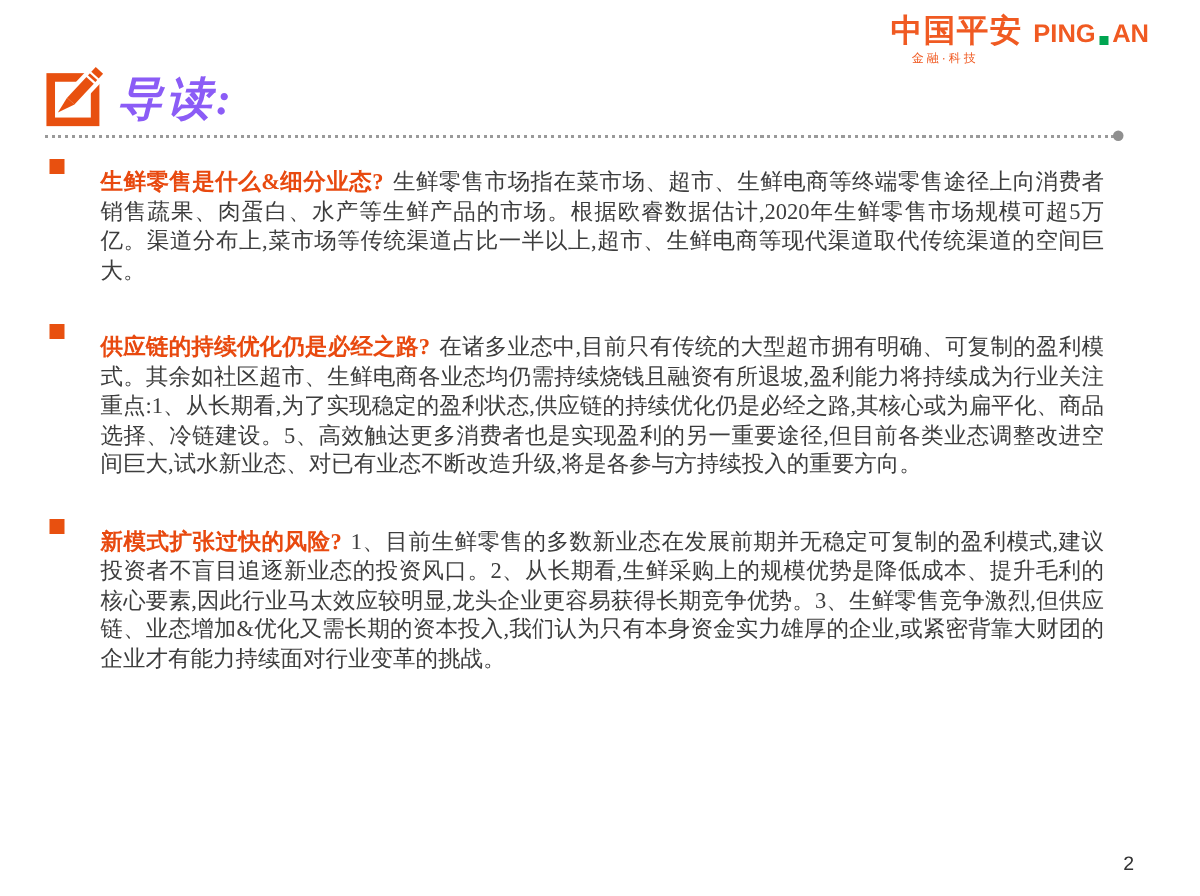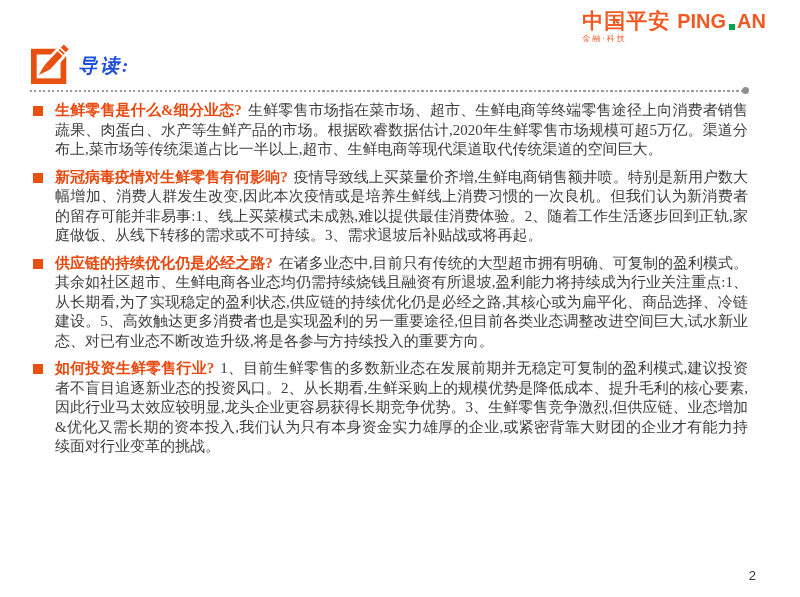--- a/index.html
+++ b/index.html
@@ -16,59 +16,59 @@
     text-align:left;line-height:1;
     user-select:none;
   }
   .logo-row{display:flex;align-items:flex-end;}
   .logo-cn{
     font-family:"Liberation Sans","DejaVu Sans",sans-serif;
     font-weight:bold;font-size:21px;color:#F05A22;letter-spacing:1px;
   }
   .logo-en{
     font-family:"Liberation Sans","DejaVu Sans",sans-serif;
-    font-weight:bold;font-size:20px;color:#F05A22;letter-spacing:0px;
+    font-weight:bold;font-size:17px;color:#F05A22;letter-spacing:0px;
     margin-left:7px;display:flex;align-items:flex-end;
   }
   .logo-green-dot{
     width:6px;height:6px;background:#00A551;
     display:inline-block;margin:0 2px 1px 3px;
   }
   .logo-tagline{
     font-size:8px;color:#F05A22;letter-spacing:2px;
-    margin:4px 0 0 0;
+    margin:4px 0 0 14px;
     font-family:"Liberation Sans","DejaVu Sans",sans-serif;
   }
   
   .content{position:absolute;left:30px;right:30px;top:45px;}
   .title-row{display:flex;align-items:center;height:42px;}
   .title-icon{flex:none;width:42px;height:44px;margin-top:-2px;}
   .page-title{
-    color:#1d4ed8;font-weight:bold;font-size:19px;
+    color:#8b5cf6;font-weight:bold;font-size:30px;
     margin-left:6px;letter-spacing:3px;
     font-style:italic;
   }
   .divider{
     position:relative;height:3px;margin-top:2px;
     background:repeating-linear-gradient(90deg,#9a9a9a 0 2px,transparent 2px 4.5px);
     background-size:auto 2px;background-repeat:repeat-x;background-position:left center;
   }
   .divider-enddot{
     position:absolute;right:-1px;top:-2px;width:7px;height:7px;
     border-radius:50%;background:#8f8f8f;
   }
   
   .bullets{margin-top:9px;}
   .bullet{display:flex;margin-bottom:8px;}
   .marker{
     flex:none;width:10px;height:10px;background:#E8500F;
     margin:5px 12px 0 3px;
   }
   .para{
-    flex:1;margin:0;font-size:15px;line-height:19.5px;color:#3D3D3D;
+    flex:1;margin:12px;font-size:15px;line-height:19.5px;color:#3D3D3D;
     text-align:justify;text-justify:inter-ideograph;
   }
   .q{color:#E8490F;font-weight:bold;margin-right:6px;}
   
   .page-num{
     position:absolute;right:22px;bottom:14px;
     font-size:13px;color:#333333;
     font-family:"Liberation Sans","DejaVu Sans",sans-serif;
   }
 </style>
@@ -108,33 +108,29 @@
     </div>
 
     <div class="bullets">
 
       <div class="bullet">
         <span class="marker"></span>
         <p class="para"><span class="q">生鲜零售是什么&amp;细分业态?</span><span>生鲜零售市场指在菜市场、超市、生鲜电商等终端零售途径上向消费者销售蔬果、肉蛋白、水产等生鲜产品的市场。根据欧睿数据估计,2020年生鲜零售市场规模可超5万亿。渠道分布上,菜市场等传统渠道占比一半以上,超市、生鲜电商等现代渠道取代传统渠道的空间巨大。</span></p>
       </div>
 
 
-      <div class="bullet">
-        <span class="marker"></span>
-        <p class="para"><span class="q">新冠病毒疫情对生鲜零售有何影响?</span><span>疫情导致线上买菜量价齐增,生鲜电商销售额井喷。特别是新用户数大幅增加、消费人群发生改变,因此本次疫情或是培养生鲜线上消费习惯的一次良机。但我们认为新消费者的留存可能并非易事:1、线上买菜模式未成熟,难以提供最佳消费体验。2、随着工作生活逐步回到正轨,家庭做饭、从线下转移的需求或不可持续。3、需求退坡后补贴战或将再起。</span></p>
-      </div>
 
       <div class="bullet">
         <span class="marker"></span>
         <p class="para"><span class="q">供应链的持续优化仍是必经之路?</span><span>在诸多业态中,目前只有传统的大型超市拥有明确、可复制的盈利模式。其余如社区超市、生鲜电商各业态均仍需持续烧钱且融资有所退坡,盈利能力将持续成为行业关注重点:1、从长期看,为了实现稳定的盈利状态,供应链的持续优化仍是必经之路,其核心或为扁平化、商品选择、冷链建设。5、高效触达更多消费者也是实现盈利的另一重要途径,但目前各类业态调整改进空间巨大,试水新业态、对已有业态不断改造升级,将是各参与方持续投入的重要方向。</span></p>
       </div>
 
       <div class="bullet">
         <span class="marker"></span>
-        <p class="para"><span class="q">如何投资生鲜零售行业?</span><span>1、目前生鲜零售的多数新业态在发展前期并无稳定可复制的盈利模式,建议投资者不盲目追逐新业态的投资风口。2、从长期看,生鲜采购上的规模优势是降低成本、提升毛利的核心要素,因此行业马太效应较明显,龙头企业更容易获得长期竞争优势。3、生鲜零售竞争激烈,但供应链、业态增加&amp;优化又需长期的资本投入,我们认为只有本身资金实力雄厚的企业,或紧密背靠大财团的企业才有能力持续面对行业变革的挑战。</span></p>
+        <p class="para"><span class="q">新模式扩张过快的风险?</span><span>1、目前生鲜零售的多数新业态在发展前期并无稳定可复制的盈利模式,建议投资者不盲目追逐新业态的投资风口。2、从长期看,生鲜采购上的规模优势是降低成本、提升毛利的核心要素,因此行业马太效应较明显,龙头企业更容易获得长期竞争优势。3、生鲜零售竞争激烈,但供应链、业态增加&amp;优化又需长期的资本投入,我们认为只有本身资金实力雄厚的企业,或紧密背靠大财团的企业才有能力持续面对行业变革的挑战。</span></p>
       </div>
 
 
     </div>
   </div>
 
   <div class="page-num">2</div>
 
 </div>
 

